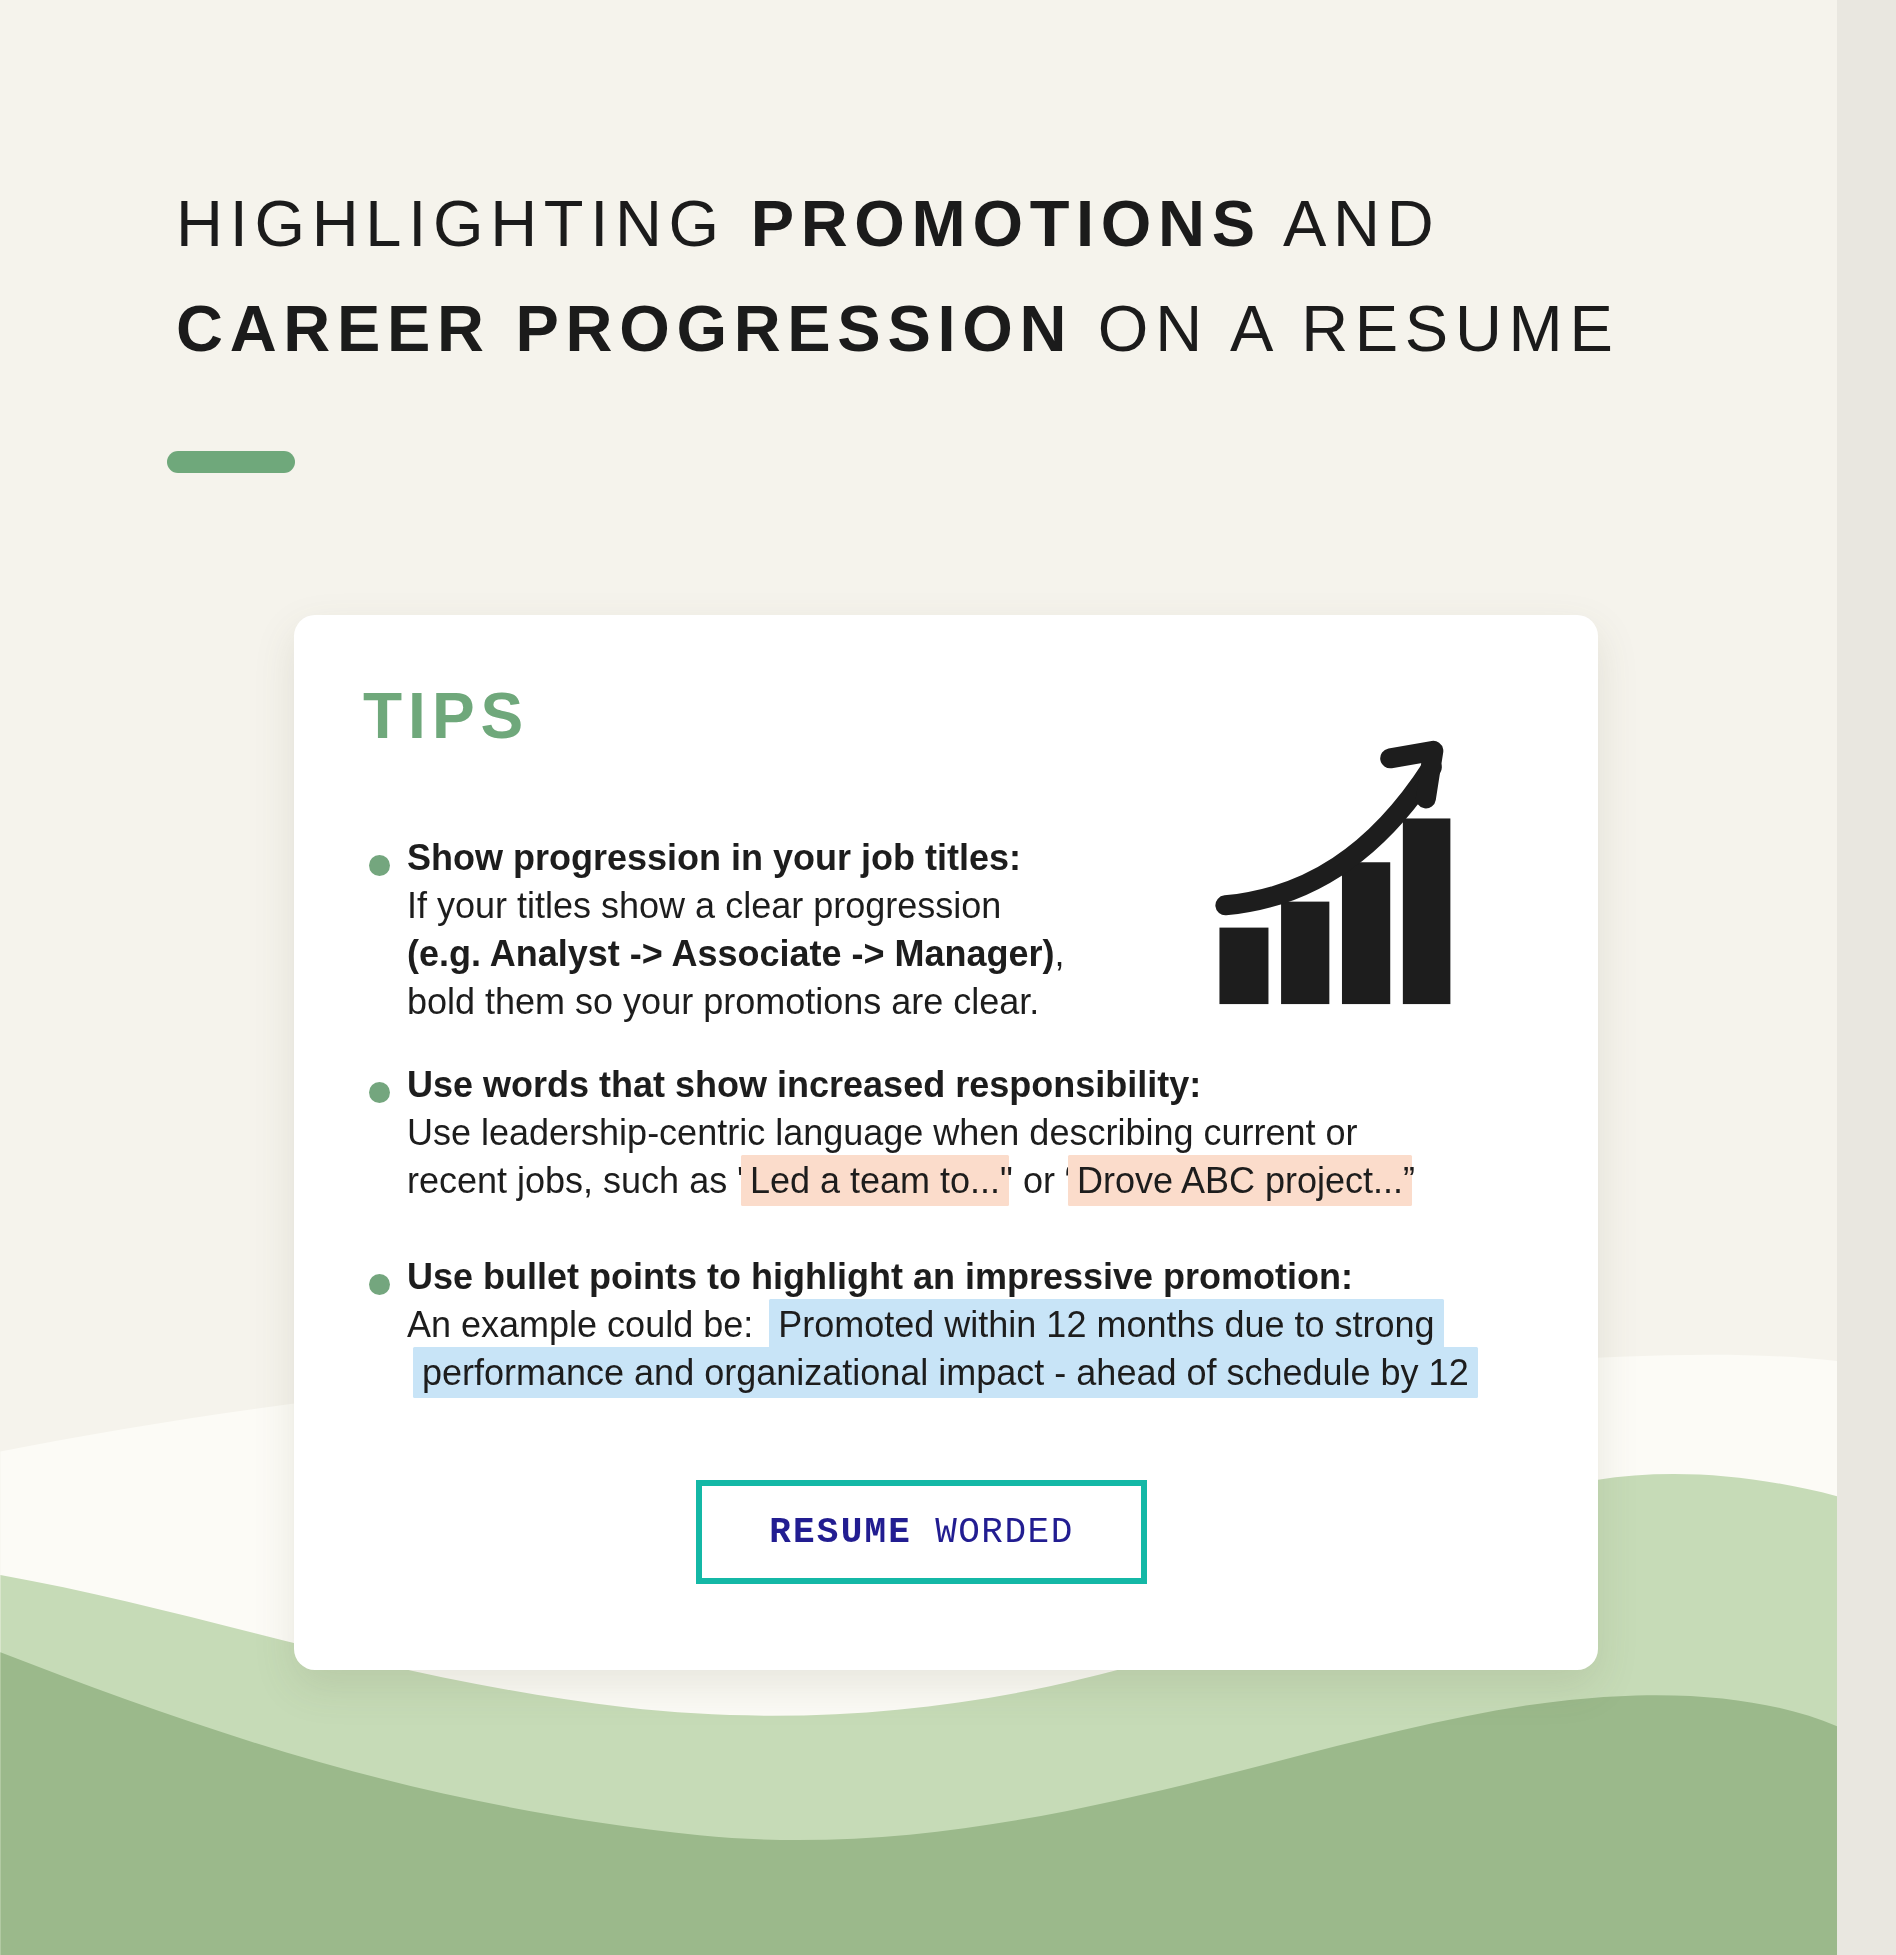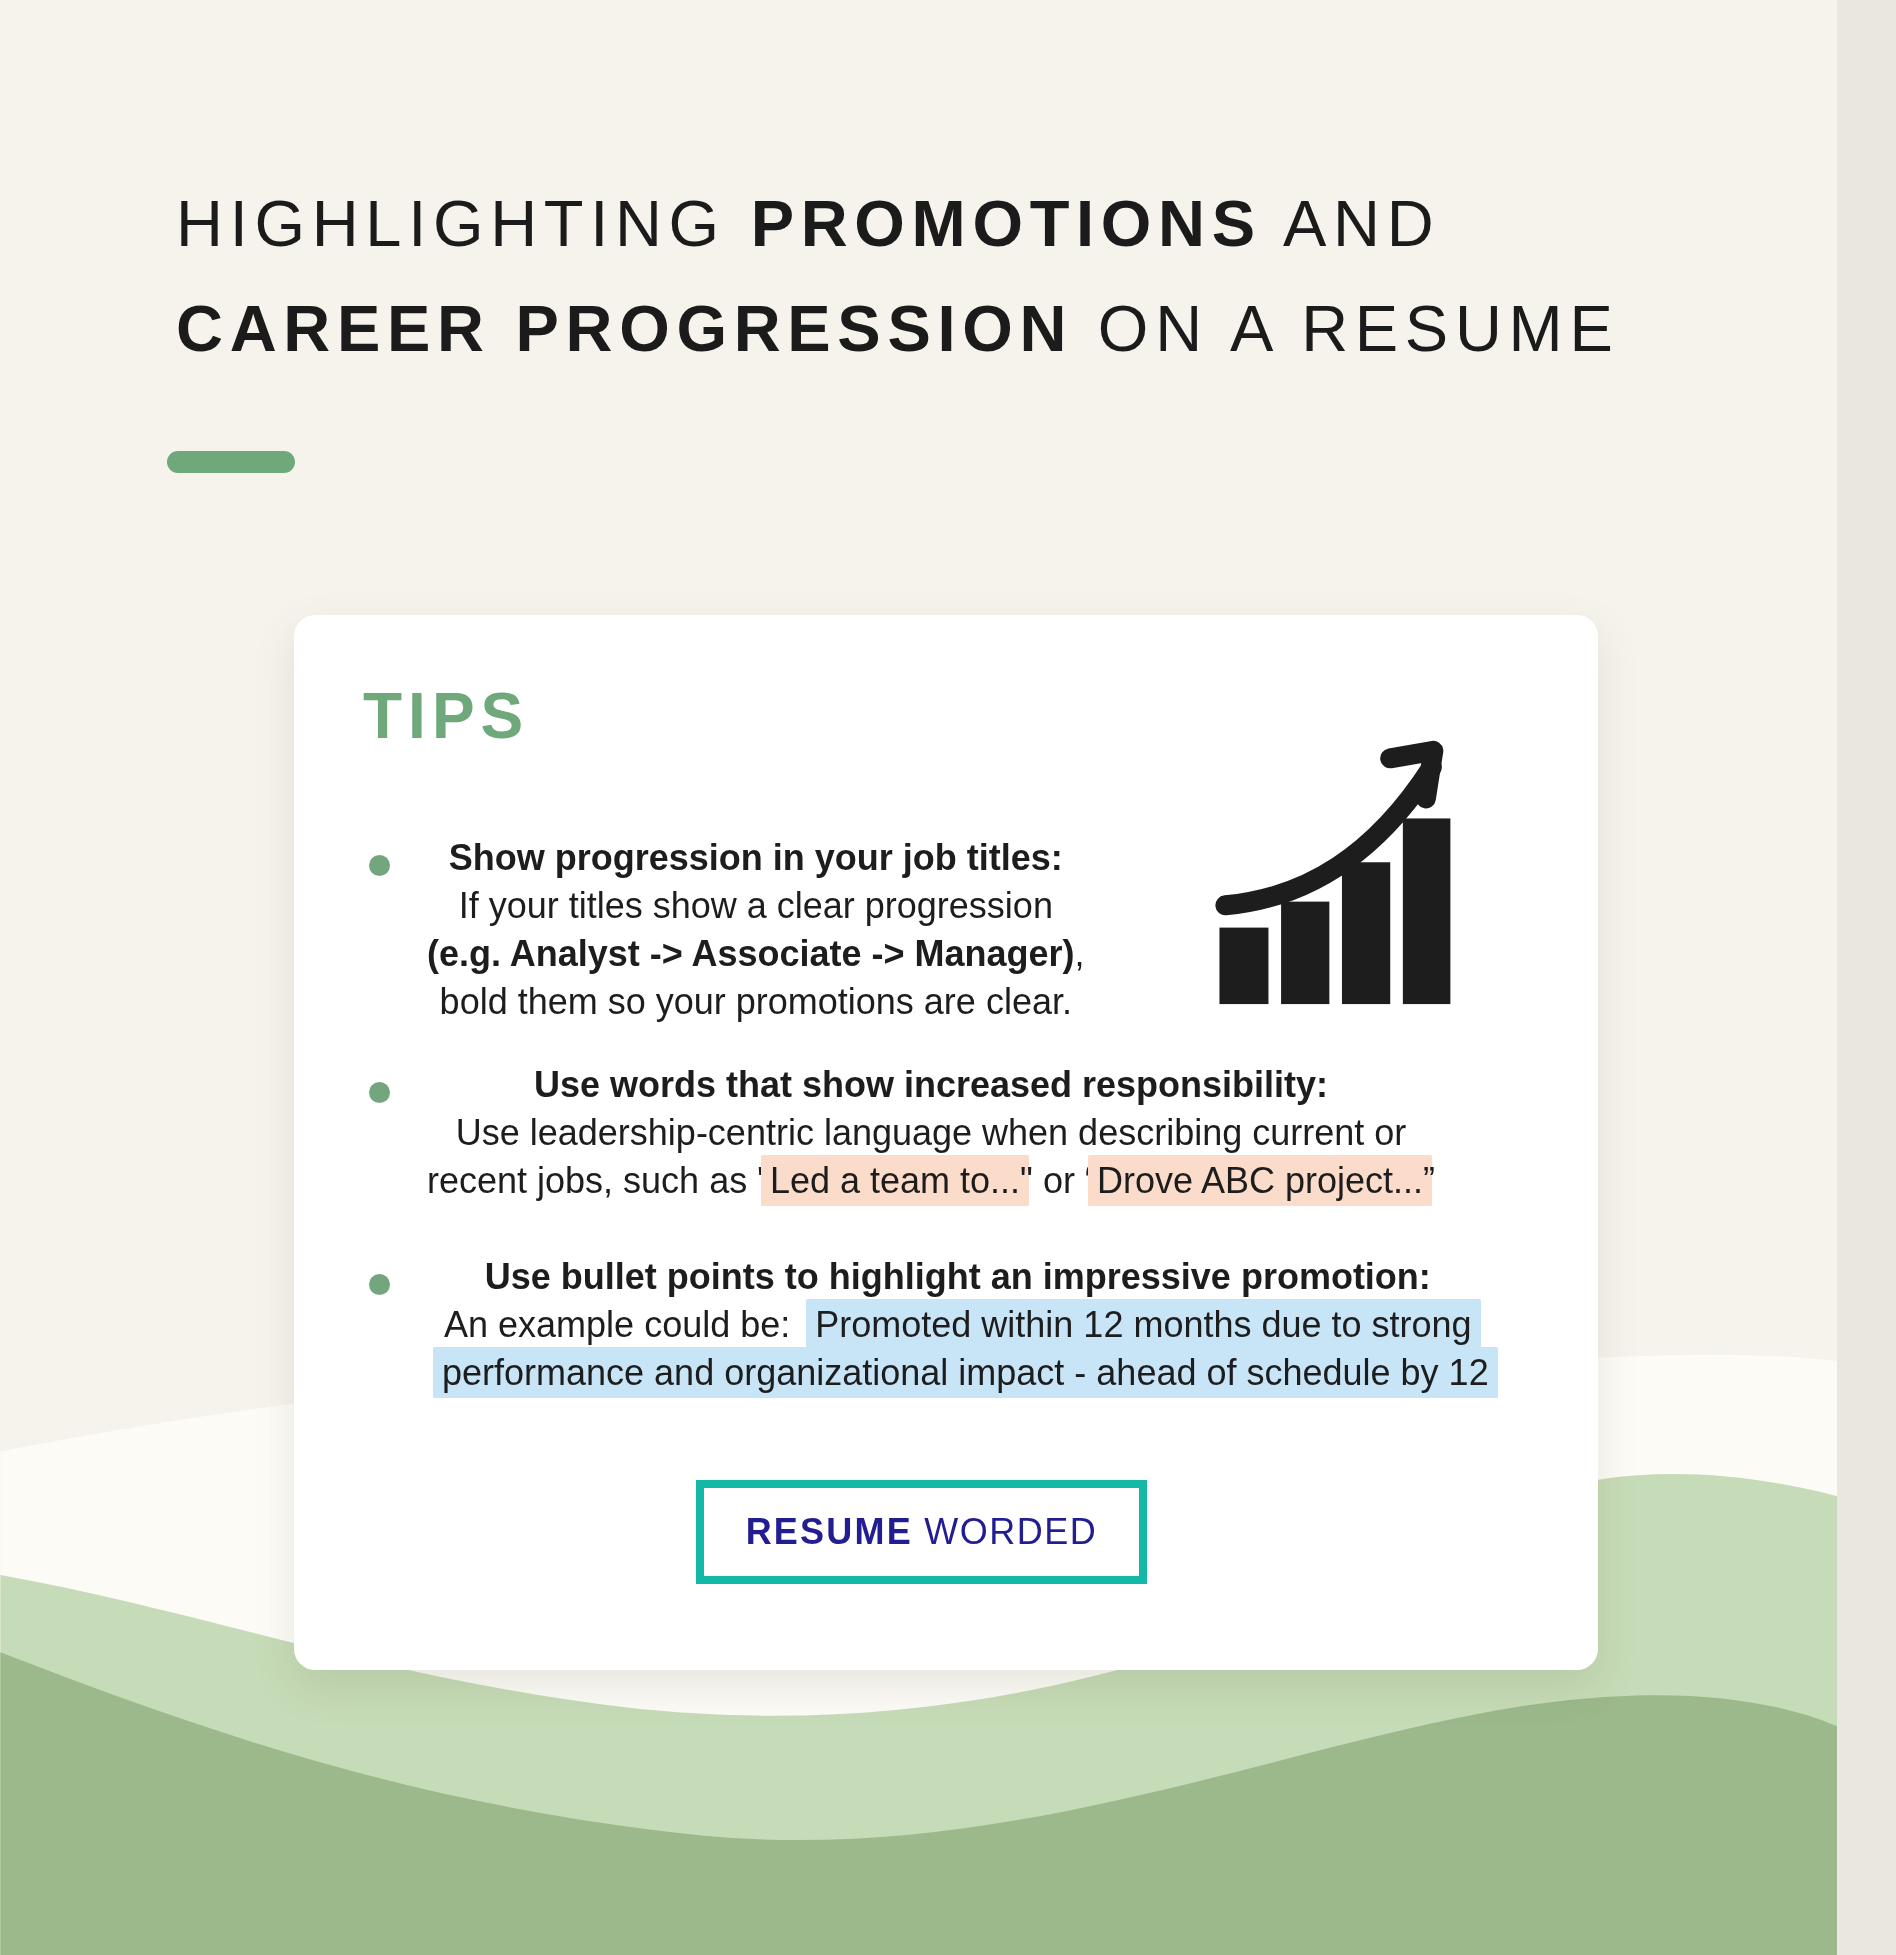--- a/index.html
+++ b/index.html
@@ -44,34 +44,35 @@
   }
   .growth-icon{
     position:absolute;left:1215px;top:733px;width:248px;height:286px;z-index:2;
   }
   .bullet-dot{
     position:absolute;left:369px;width:21px;height:21px;border-radius:50%;
     background:#74a67e;z-index:2;
   }
   .dot1{top:855px;} .dot2{top:1082px;} .dot3{top:1274px;}
   .bullet-block{
-    position:absolute;left:427px;z-index:2;
-    font-size:36px;line-height:48px;color:#1d1d1d;white-space:nowrap;text-align:center;
+    position:absolute;left:407px;z-index:2;
+    font-size:36px;line-height:48px;color:#1d1d1d;white-space:nowrap;
   }
   .bb1{top:834px;} .bb2{top:1061px;} .bb3{top:1253px;}
   .bullet-block .b{font-weight:700;}
   .hl{padding:5.2px 9px;margin:-5.2px -9px;border-radius:1.5px;}
   .hl-pink{background:#fbdccb;margin-top:38px;}
   .hl-blue{background:#c8e4f7;margin-left:6px;}
   
   .badge{
     position:absolute;left:696px;top:1480px;width:451px;height:104px;
-    box-sizing:border-box;border:8px solid #14b8a6;background:#ffffff;
+    box-sizing:border-box;border:6px solid #14b8a6;background:#ffffff;
     display:flex;align-items:center;justify-content:center;
     z-index:2;
+    font-family:Liberation Mono, monospace;
   }
   .badge .txt{
     font-size:36px;letter-spacing:1.5px;color:#221d91;white-space:nowrap;
   }
   .badge .txt .bold{font-weight:700;letter-spacing:2.2px;}
 </style>
 </head>
 <body>
 
 <div class="page">

